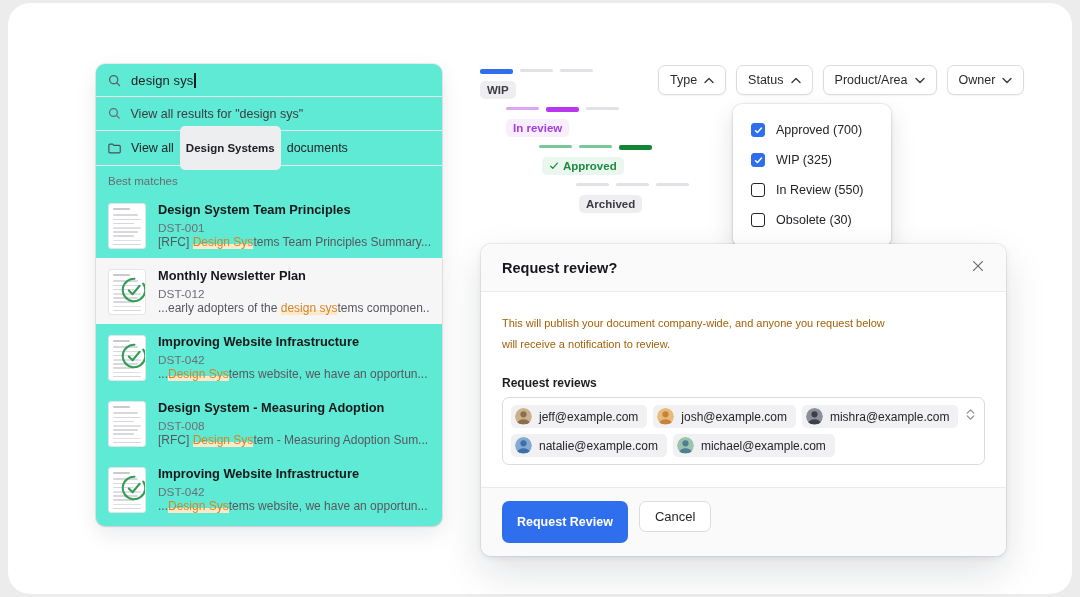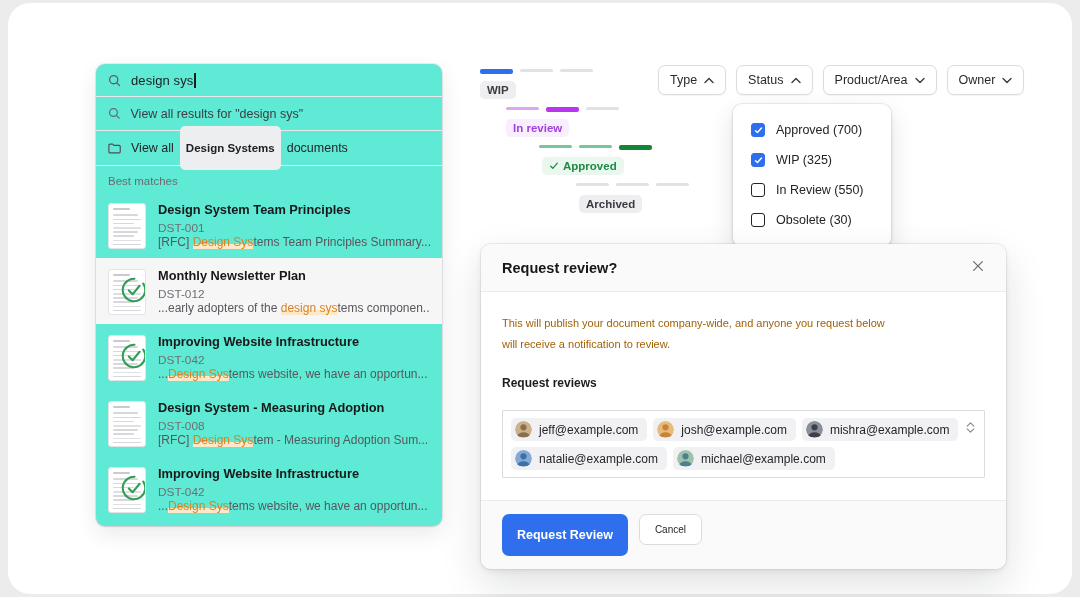--- a/index.html
+++ b/index.html
@@ -162,23 +162,23 @@
     padding: 0 21px;
     background: #fafafb;
     border-bottom: 1px solid #ebebee;
     border-radius: 10px 10px 0 0;
   }
   .dlg-title { font-size: 14.5px; font-weight: bold; color: #17171a; }
   .dlg-body { padding: 21px 21px 22px 21px; }
   .dlg-text { font-size: 11px; color: #a16207; line-height: 21px; max-width: 400px; }
   .dlg-sub { font-size: 12px; font-weight: bold; color: #1d1d21; margin-top: 21px; }
   .chips-field {
-    margin-top: 20px;
+    margin-top: 7px;
     border: 1px solid #dcdce0;
-    border-radius: 1px;
+    border-radius: 7px;
     padding: 7px 7px 7px 8px;
     display: flex; flex-wrap: wrap; gap: 6px 6px;
     position: relative;
   }
   .chip {
     display: flex; align-items: center; gap: 7px;
     background: #f1f1f3;
     border-radius: 5px;
     padding: 3px 9px 3px 4px;
     font-size: 12px; color: #25252a;
@@ -203,21 +203,21 @@
     background: #2f6fed; color: #fff;
     border: none; border-radius: 7px;
     height: 42px; padding: 0 15px;
     font-size: 12.5px; font-weight: bold;
     font-family: "Liberation Sans", sans-serif;
   }
   .btn-ghost {
     background: #fff; color: #27272b;
     border: 1px solid #dcdce0; border-radius: 7px;
     height: 31px; padding: 0 15px;
-    font-size: 10px;
+    font-size: 13px;
     font-family: "Liberation Sans", sans-serif;
   }
 </style>
 </head>
 <body>
 
 <div class="stage">
 
   <div class="search-panel">
 

